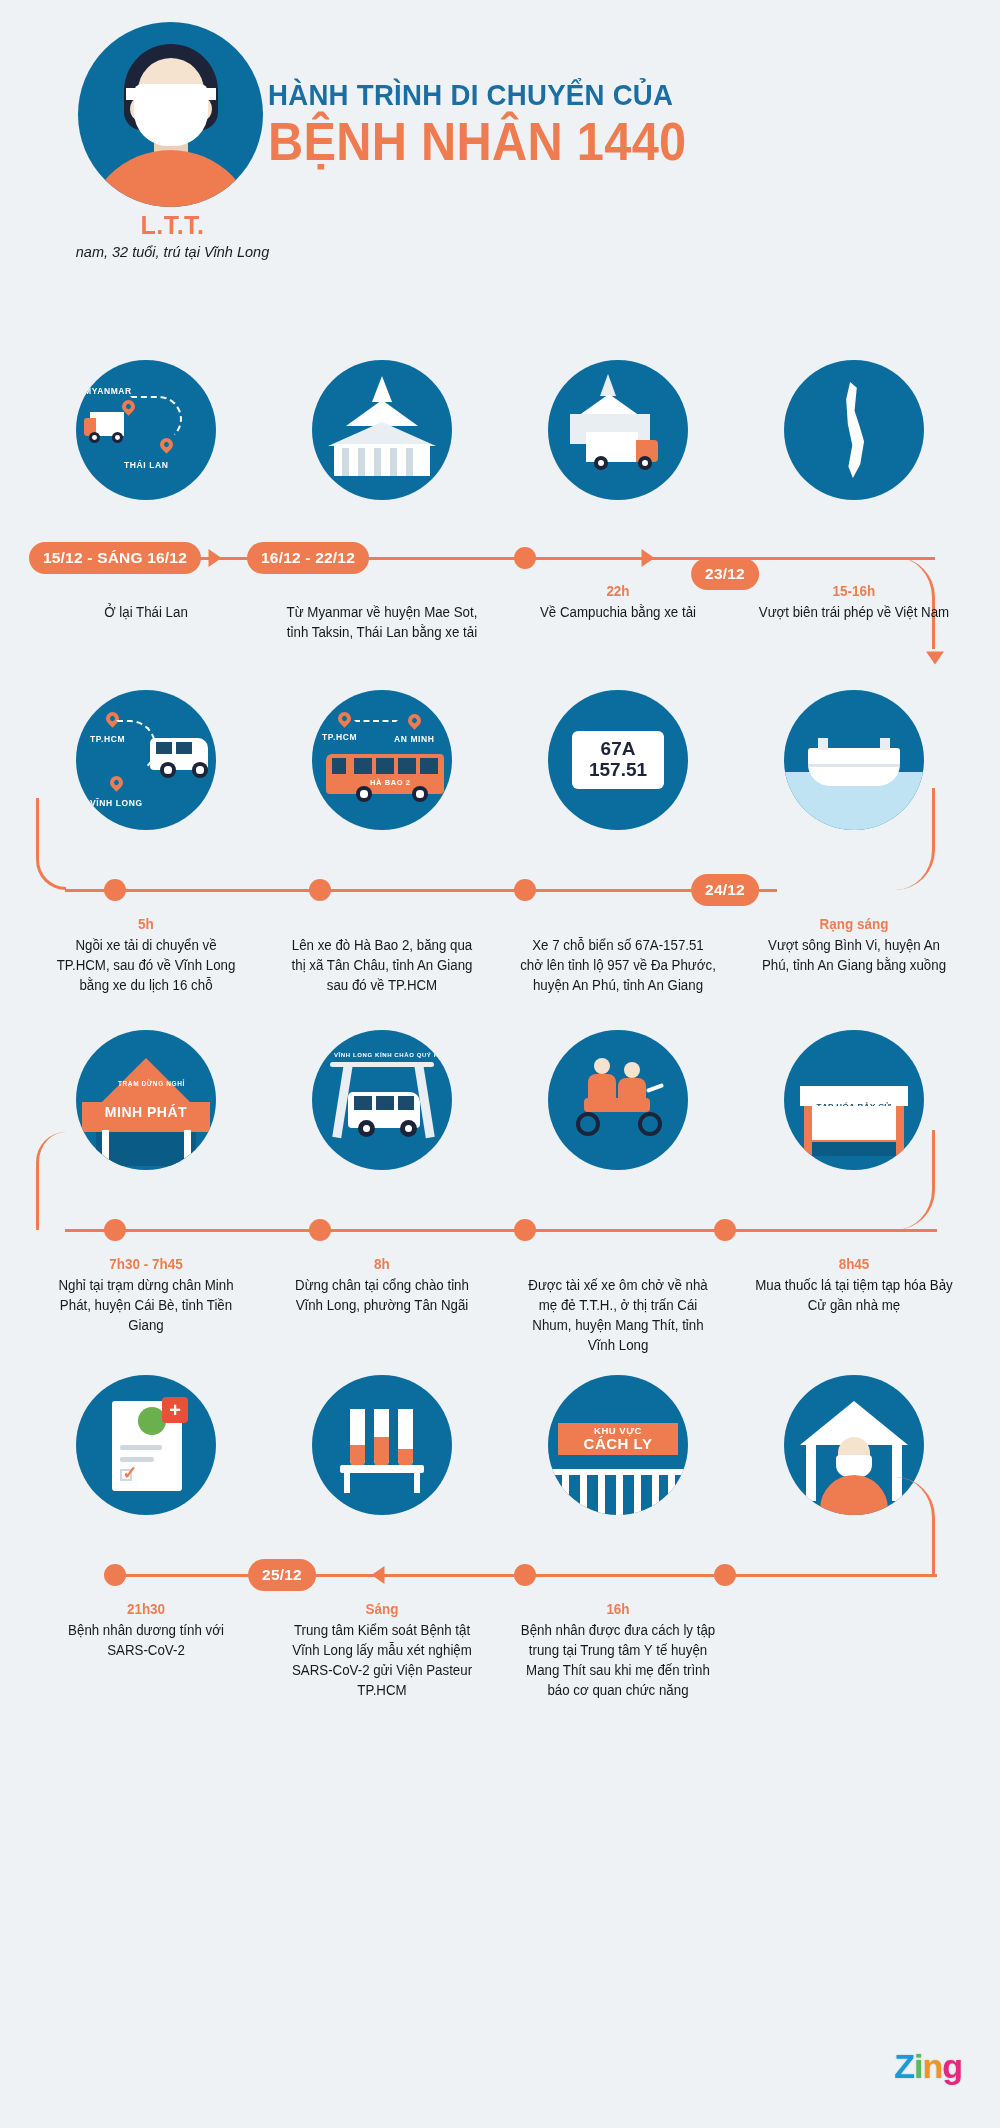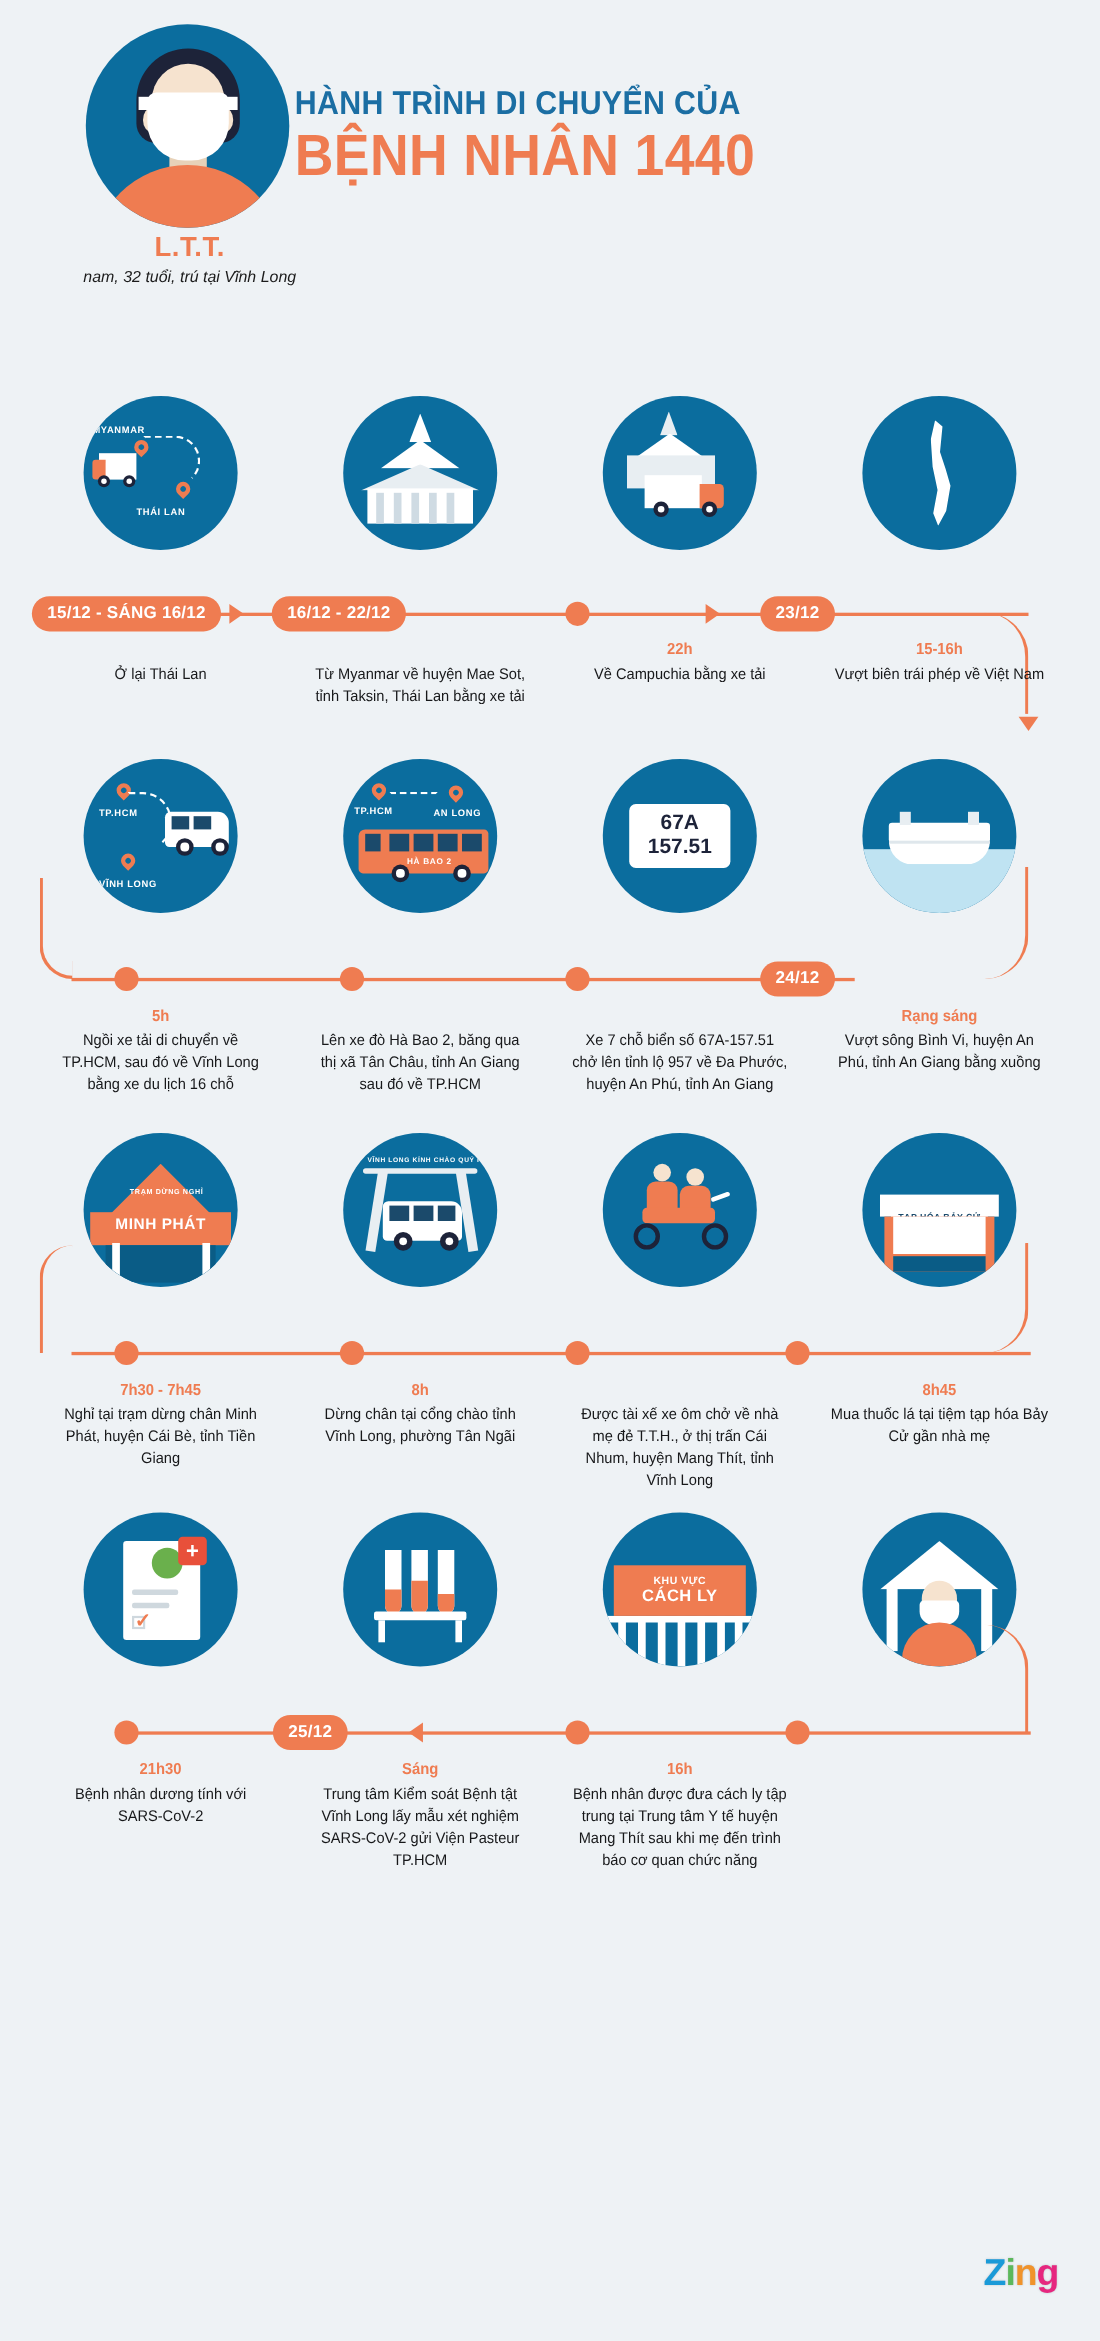--- a/index.html
+++ b/index.html
@@ -401,21 +401,21 @@
   }
 
   .tube { position: absolute; width: 15px; background: #fff; border-radius: 0 0 7px 7px; top: 34px; }
   .tube-fill { position: absolute; left: 0; bottom: 0; width: 100%; background: #ef7c51; border-radius: 0 0 7px 7px; }
   .rack { position: absolute; left: 28px; top: 90px; width: 84px; height: 8px; background: #fff; border-radius: 2px; }
   .rack-leg { position: absolute; width: 6px; height: 20px; background: #fff; top: 98px; }
 
   .quar-board {
     position: absolute;
     left: 10px; top: 48px;
-    width: 120px; height: 46px;
+    width: 120px; height: 32px;
     background: #ef7c51;
     display: flex; flex-direction: column;
     justify-content: center;
     color: #fff;
     line-height: 1.05;
   }
   .quar-t1 { font-size: 9.5px; font-weight: bold; letter-spacing: 0.5px; }
   .quar-t2 { font-size: 15px; font-weight: bold; letter-spacing: 0.5px; }
   .fence { position: absolute; bottom: 0; left: 0; width: 100%; height: 46px; }
   .fence i { position: absolute; bottom: 0; width: 7px; height: 46px; background: #fff; display: block; }
@@ -540,21 +540,21 @@
     </div>
   </div>
 
   <div class="track" style="top:198px;">
     <div class="track-line" style="left:190px; width:745px; top:-1px;"></div>
     <div class="pill" style="left:115px; top:0;">15/12 - SÁNG 16/12</div>
     <div class="arrow-r" style="left:215px; top:0;"></div>
     <div class="pill" style="left:308px; top:0;">16/12 - 22/12</div>
     <div class="dot" style="left:525px; top:0;"></div>
     <div class="arrow-r" style="left:648px; top:0;"></div>
-    <div class="pill" style="left:725px; top:0;">23/12</div>
+    <div class="pill" style="left:725px; top:16px;">23/12</div>
     <div class="curve curve-tr" style="left:890px; top:-1px; width:45px; height:92px; border-top:none;"></div>
     <div class="arrow-d" style="left:935px; top:100px;"></div>
   </div>
 
   <div class="cells" style="position:absolute; top:215px; left:0; right:0;">
     <div class="cell">
       <div class="time-label"></div>
       <div class="desc">Ở lại Thái Lan</div>
     </div>
     <div class="cell">
@@ -601,21 +601,21 @@
     <div class="cell">
       <div class="icon-circle">
         <span class="pin" style="left:26px; top:22px;">
             <i></i>
           </span>
         <span class="lbl" style="left:10px; top:42px;">TP.HCM</span>
         <span class="dashed" style="left:42px; top:30px; width:44px; height:4px; border-style:dashed; border-color:#fff transparent transparent transparent;"></span>
         <span class="pin" style="left:96px; top:24px;">
             <i></i>
           </span>
-        <span class="lbl" style="left:82px; top:44px;">AN LONG</span>
+        <span class="lbl" style="left:82px; top:44px;">AN MINH</span>
         <span class="bus-body" style="left:14px; top:64px; width:118px; height:40px;"></span>
         <span class="bus-win" style="left:20px; top:68px; width:14px; height:16px;"></span>
         <span class="bus-win" style="left:42px; top:68px; width:18px; height:16px;"></span>
         <span class="bus-win" style="left:64px; top:68px; width:18px; height:16px;"></span>
         <span class="bus-win" style="left:86px; top:68px; width:18px; height:16px;"></span>
         <span class="bus-win" style="left:108px; top:68px; width:18px; height:16px;"></span>
         <span class="lbl" style="left:58px; top:88px; font-size:7.5px;">HÀ BAO 2</span>
         <span class="wheel" style="left:44px; top:96px; width:16px; height:16px;">
             <i></i>
           </span>

